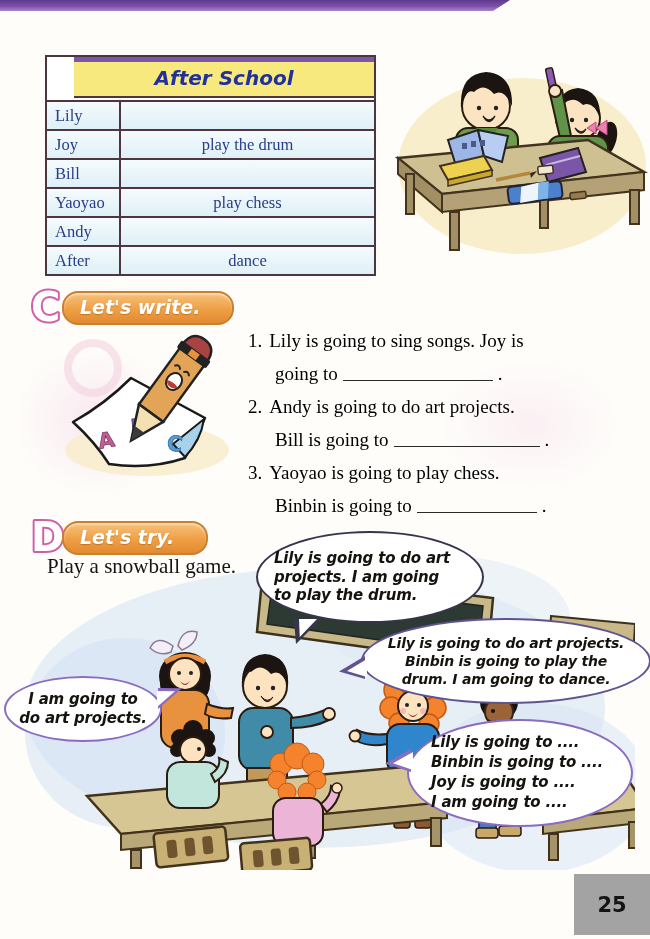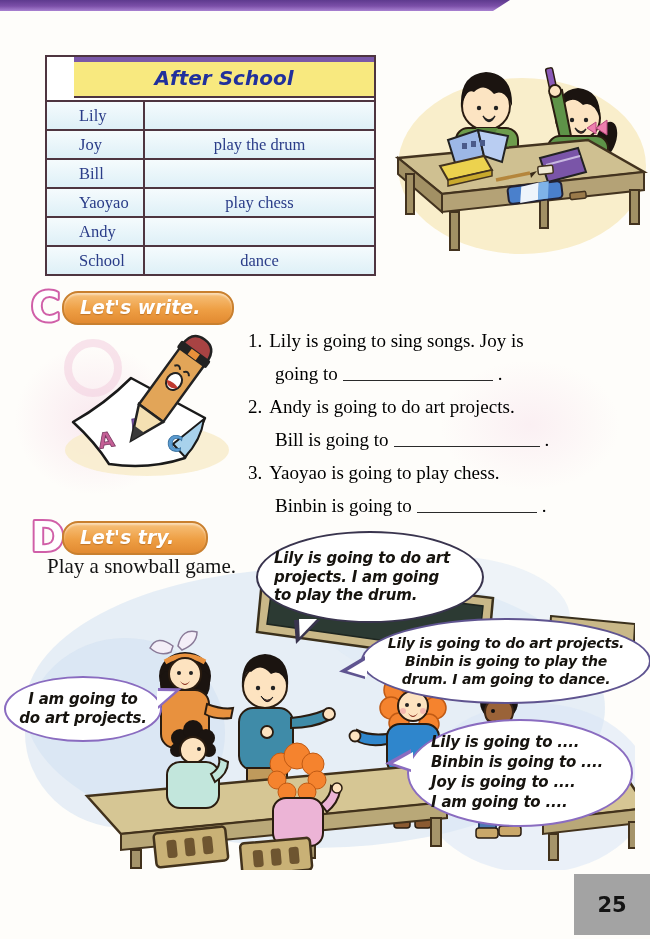--- a/index.html
+++ b/index.html
@@ -36,21 +36,21 @@
   }
   .act-rows { border-top:2px solid #4e3540; margin-top:2px; }
   .act-row {
     display:flex; height:27px; align-items:center;
     border-top:2px solid #4e3540;
     background:linear-gradient(180deg,#f5fbfd 0%,#def0f7 100%);
     color:#2a3c88; font-size:16.5px;
   }
   .act-row:first-child { border-top:none; }
   .act-name {
-    width:64px; padding-left:32px; border-right:2px solid #4e3540;
+    width:64px; padding-left:8px; border-right:2px solid #4e3540;
     align-self:stretch; display:flex; align-items:center;
   }
   .act-activity { flex:1; text-align:center; }
 
   
   .section-head { position:absolute; display:flex; align-items:center; z-index:3; }
   #write-head { left:26px; top:284px; }
   #try-head   { left:26px; top:514px; }
   .big-letter { width:44px; height:46px; }
   .big-letter text {
@@ -183,21 +183,21 @@
       </div>
       <div class="act-row">
         <div class="act-name">Yaoyao</div>
         <div class="act-activity">play chess</div>
       </div>
       <div class="act-row">
         <div class="act-name">Andy</div>
         <div class="act-activity"></div>
       </div>
       <div class="act-row">
-        <div class="act-name">School</div>
+        <div class="act-name">After</div>
         <div class="act-activity">dance</div>
       </div>
     </div>
   </div>
 
   <svg id="illu-top" class="illu" viewBox="0 0 258 214">
     <ellipse cx="132" cy="122" rx="124" ry="88" fill="#f9eecb"></ellipse>
     <g>
       <circle cx="96" cy="62" r="24" fill="#fce4c2" stroke="#2a1c10" stroke-width="2"></circle>
       <path d="M71,64 Q69,30 96,28 Q123,30 122,62 Q114,44 104,50 Q94,38 84,48 Q76,44 71,64 Z" fill="#1b1410"></path>

